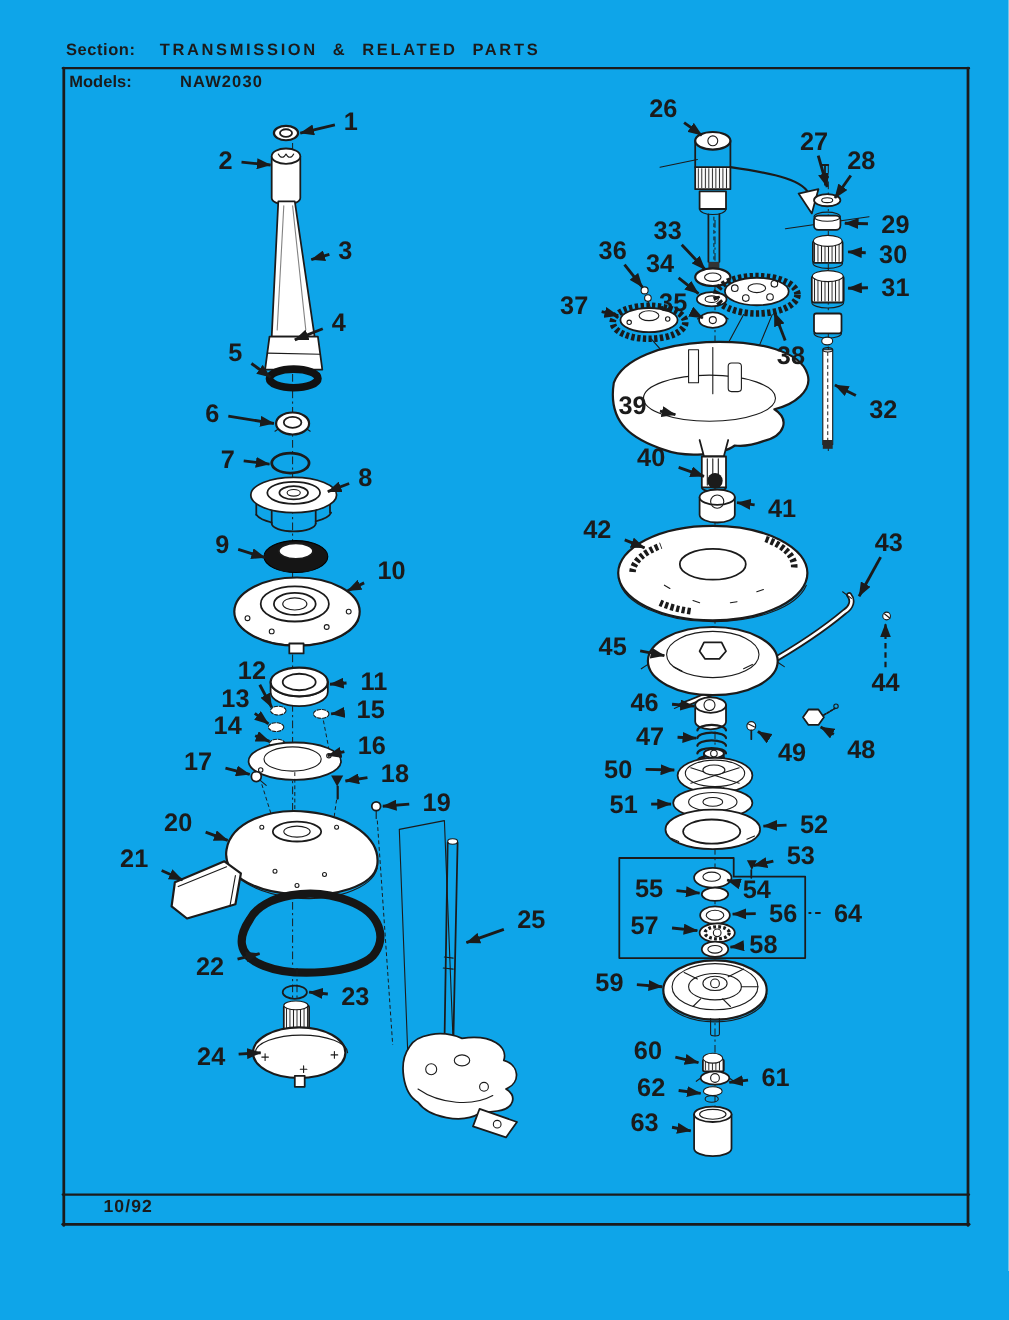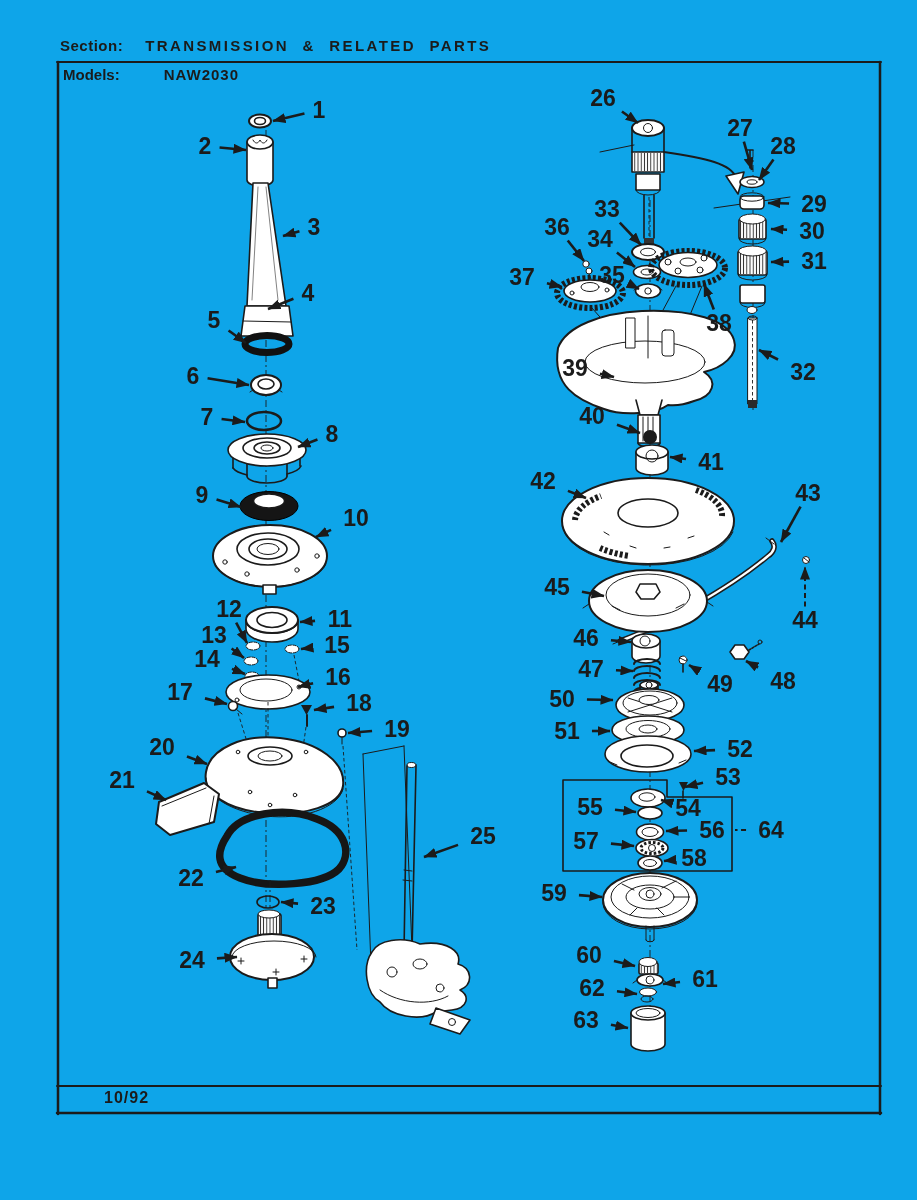--- a/index.html
+++ b/index.html
@@ -4,21 +4,21 @@
 <style>
   html,body{margin:0;padding:0;background:#e8e8e8;}
   #page{position:relative;width:917px;height:1200px;background:#0ea5e9;overflow:hidden;
         font-family:"Liberation Sans",sans-serif;color:#1b1b1b;}
   .hdr{position:absolute;white-space:nowrap;font-weight:700;}
   #sectionRow{left:60px;top:37px;font-size:15px;}
   #sectionRow .lbl{letter-spacing:.5px;}
   #sectionRow .ttl{margin-left:22px;letter-spacing:2.4px;word-spacing:7px;}
   #modelsRow{left:63px;top:66px;font-size:15px;}
   #modelsRow .val{margin-left:44px;letter-spacing:1px;}
-  #footerRow{left:104px;top:1089px;font-size:16px;letter-spacing:1px;}
+  #footerRow{left:94px;top:1089px;font-size:16px;letter-spacing:1px;}
   svg{position:absolute;left:0;top:0;}
   
   .s {stroke:#1b1b1b;fill:none;stroke-width:1.6;stroke-linecap:round;stroke-linejoin:round;}
   .sw{stroke:#1b1b1b;fill:#fff;stroke-width:1.6;stroke-linecap:round;stroke-linejoin:round;}
   .t1{stroke-width:1;}
   .t2{stroke-width:2;}
   .t25{stroke-width:2.5;}
   .blk{fill:#1b1b1b;stroke:none;}
   .fat{stroke:#161616;fill:none;stroke-width:7.5;}
   .seal{stroke:#111;fill:none;stroke-width:7;}

